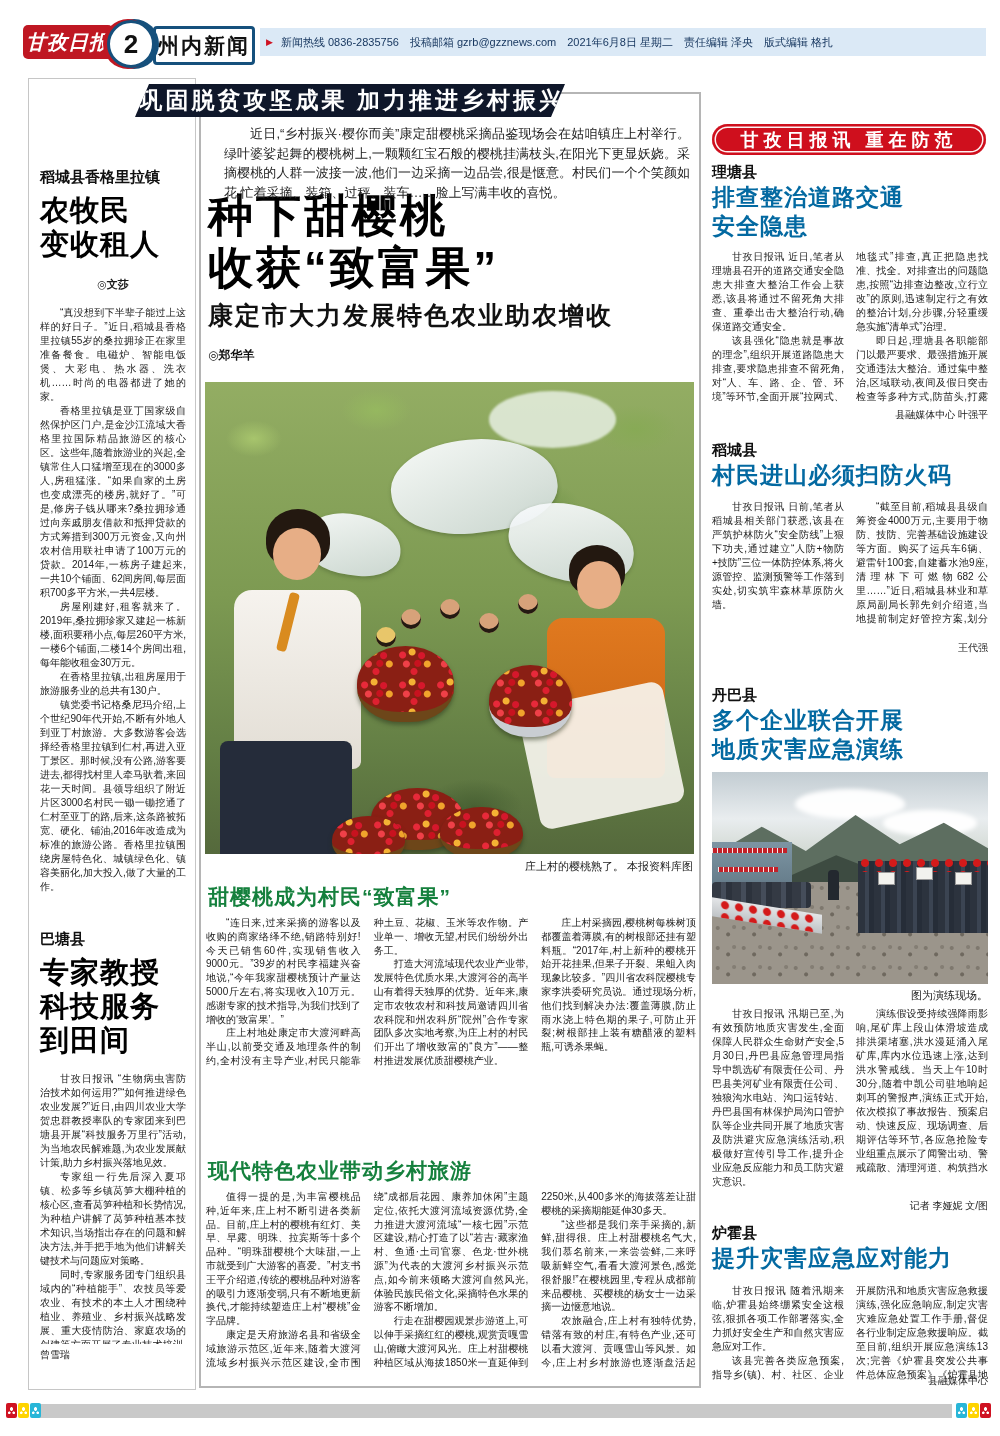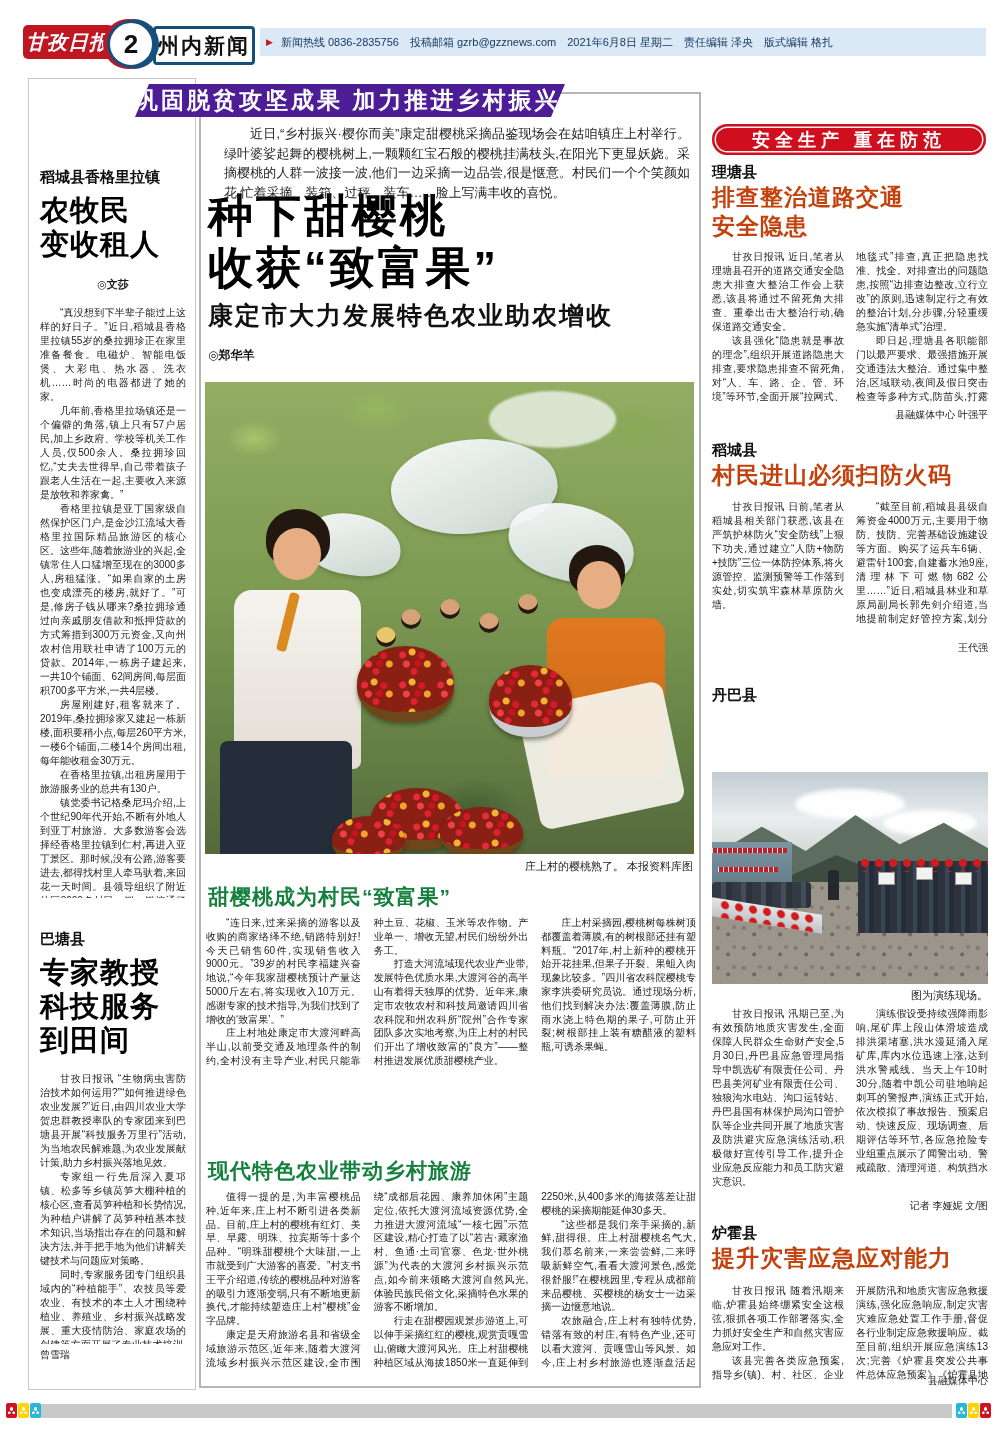--- a/index.html
+++ b/index.html
@@ -22,23 +22,23 @@
   
   .left-box{position:absolute;left:28px;top:78px;width:168px;height:1312px;border:1px solid #c6c6c6;box-sizing:border-box;}
   .center-box{position:absolute;left:199px;top:92px;width:502px;height:1296px;border:2px solid #b5b5b5;box-sizing:border-box;}
   .footer-bar{position:absolute;left:38px;top:1404px;width:914px;height:14px;background:#c9c9c9;}
   .logo-group{position:absolute;display:flex;gap:1px;z-index:4;}
   .logo-block{width:11px;height:15px;border-radius:2px;
         background-image:radial-gradient(circle at 50% 40%, #fff 1.5px, transparent 2px),
                          radial-gradient(circle at 30% 65%, #fff 1px, transparent 1.6px),
                          radial-gradient(circle at 70% 65%, #fff 1px, transparent 1.6px);}
   
-  .red-banner{position:absolute;left:135px;top:84px;width:430px;height:33px;background:#4c1d95;z-index:5;
+  .red-banner{position:absolute;left:135px;top:84px;width:430px;height:33px;background:#0f172a;z-index:5;
         clip-path:polygon(14px 0,100% 0,calc(100% - 14px) 100%,0 100%);
-        display:flex;align-items:center;justify-content:flex-start;color:#fff;font-size:23px;font-weight:900;letter-spacing:3px;}
+        display:flex;align-items:center;justify-content:flex-end;color:#fff;font-size:23px;font-weight:900;letter-spacing:3px;}
   
   .intro{position:absolute;left:224px;top:124px;width:466px;font-size:13px;line-height:1.5;
         text-indent:2em;text-align:justify;color:#222;z-index:2;}
   .headline{position:absolute;left:208px;top:190px;font-size:45px;font-weight:900;line-height:1.16;
         letter-spacing:3px;color:#000;}
   .subhead{position:absolute;left:208px;top:299px;font-size:25px;font-weight:600;letter-spacing:2px;color:#111;}
   .byline{position:absolute;left:208px;top:347px;font-size:12px;font-weight:700;color:#111;}
   .caption{font-size:11px;color:#222;text-align:right;}
   .sec-title{position:absolute;font-size:21px;font-weight:900;letter-spacing:1px;color:#15803d;}
   .bt p{margin:0;text-indent:2em;text-align:justify;}
@@ -105,21 +105,21 @@
   .kicker{font-size:15px;font-weight:800;color:#111;}
   .big-title-l{font-size:29px;font-weight:900;line-height:1.18;letter-spacing:1px;color:#000;}
   .l-byline{font-size:11px;font-weight:700;}
   .l-body{font-size:10px;line-height:1.4;overflow:hidden;color:#1a1a1a;}
   .signoff{font-size:10px;color:#1a1a1a;}
   
   .pill{position:absolute;left:712px;top:124px;width:274px;height:31px;border-radius:16px;background:#cf0f1d;
         box-shadow:inset 0 0 0 2.5px #cf0f1d, inset 0 0 0 4px rgba(255,255,255,.95);
         display:flex;align-items:center;justify-content:center;color:#fff;font-size:18px;font-weight:900;letter-spacing:5px;}
   .r-kicker{position:absolute;left:712px;font-size:15px;font-weight:800;color:#111;}
-  .r-title{position:absolute;left:712px;font-size:23px;font-weight:900;line-height:1.28;letter-spacing:1px;color:#c2410c;}
+  .r-title{position:absolute;left:712px;font-size:23px;font-weight:900;line-height:1.28;letter-spacing:1px;color:#0369a1;}
   .body2{position:absolute;left:712px;width:276px;column-count:2;column-gap:12px;
         font-size:10px;line-height:1.4;overflow:hidden;color:#1a1a1a;}
   .r-signoff{position:absolute;left:712px;width:276px;font-size:10px;text-align:right;}
 </style>
 </head>
 <body>
 
 <div class="page">
 
   <div class="masthead-box">
@@ -198,21 +198,20 @@
 
   <div style="position:absolute;left:40px;top:168px;width:146px;">
     <div class="kicker">稻城县香格里拉镇</div>
     <div class="big-title-l" style="margin-top:6px;">
       <div>农牧民</div>
       <div>变收租人</div>
     </div>
     <div class="l-byline" style="margin-top:16px;text-align:center;">◎文莎</div>
     <div class="l-body bt" style="margin-top:14px;height:592px;">
         <p>“真没想到下半辈子能过上这样的好日子。”近日,稻城县香格里拉镇55岁的桑拉拥珍正在家里准备餐食。电磁炉、智能电饭煲、大彩电、热水器、洗衣机……时尚的电器都进了她的家。</p>
-        <p>几年前,香格里拉场镇还是一个偏僻的角落,镇上只有57户居民,加上乡政府、学校等机关工作人员,仅500余人。桑拉拥珍回忆,“丈夫去世得早,自己带着孩子跟老人生活在一起,主要收入来源是放牧和养家禽。”</p>
         <p>香格里拉镇是亚丁国家级自然保护区门户,是金沙江流域大香格里拉国际精品旅游区的核心区。这些年,随着旅游业的兴起,全镇常住人口猛增至现在的3000多人,房租猛涨。“如果自家的土房也变成漂亮的楼房,就好了。”可是,修房子钱从哪来?桑拉拥珍通过向亲戚朋友借款和抵押贷款的方式筹措到300万元资金,又向州农村信用联社申请了100万元的贷款。2014年,一栋房子建起来,一共10个铺面、62间房间,每层面积700多平方米,一共4层楼。</p>
         <p>房屋刚建好,租客就来了。2019年,桑拉拥珍家又建起一栋新楼,面积要稍小点,每层260平方米,一楼6个铺面,二楼14个房间出租,每年能收租金30万元。</p>
         <p>在香格里拉镇,出租房屋用于旅游服务业的总共有130户。</p>
         <p>镇党委书记格桑尼玛介绍,上个世纪90年代开始,不断有外地人到亚丁村旅游。大多数游客会选择经香格里拉镇到仁村,再进入亚丁景区。那时候,没有公路,游客要进去,都得找村里人牵马驮着,来回花一天时间。县领导组织了附近片区3000名村民一锄一锄挖通了仁村至亚丁的路,后来,这条路被拓宽、硬化、铺油,2016年改造成为标准的旅游公路。香格里拉镇围绕房屋特色化、城镇绿色化、镇容美丽化,加大投入,做了大量的工作。</p>
       </div>
   </div>
   <div style="position:absolute;left:40px;top:930px;width:146px;">
     <div class="kicker">巴塘县</div>
     <div class="big-title-l" style="margin-top:6px;">
       <div>专家教授</div>
@@ -221,21 +220,21 @@
     </div>
     <div class="l-body bt" style="margin-top:14px;height:272px;">
         <p>甘孜日报讯 “生物病虫害防治技术如何运用?”“如何推进绿色农业发展?”近日,由四川农业大学贺忠群教授率队的专家团来到巴塘县开展“科技服务万里行”活动,为当地农民解难题,为农业发展献计策,助力乡村振兴落地见效。</p>
         <p>专家组一行先后深入夏邛镇、松多等乡镇莴笋大棚种植的核心区,查看莴笋种植和长势情况,为种植户讲解了莴笋种植基本技术知识,当场指出存在的问题和解决方法,并手把手地为他们讲解关键技术与问题应对策略。</p>
         <p>同时,专家服务团专门组织县域内的“种植能手”、农技员等爱农业、有技术的本土人才围绕种植业、养殖业、乡村振兴战略发展、重大疫情防治、家庭农场的创建等方面开展了专业技术培训,还为实地参训的30余名农牧民群众就大棚设施建造,莴笋品种选育、栽培、生产管理,病虫害防治等问题进行了全方位的讲解,提高了农牧民的种植技术水平,增强了他们依靠科技致富的信心。</p>
       </div>
     <div class="signoff" style="margin-top:4px;">曾雪瑞</div>
   </div>
 
   <div class="pill">
-    <span>安全生产 重在防范</span>
+    <span>甘孜日报讯 重在防范</span>
   </div>
 
   <div class="r-kicker" style="top:163px;">理塘县</div>
   <div class="r-title" style="top:183px;">
     <div>排查整治道路交通</div>
     <div>安全隐患</div>
   </div>
   <div class="body2 bt" style="top:250px;height:156px;">
       <p>甘孜日报讯 近日,笔者从理塘县召开的道路交通安全隐患大排查大整治工作会上获悉,该县将通过不留死角大排查、重拳出击大整治行动,确保道路交通安全。</p>
       <p>该县强化“隐患就是事故的理念”,组织开展道路隐患大排查,要求隐患排查不留死角,对“人、车、路、企、管、环境”等环节,全面开展“拉网式、地毯式”排查,真正把隐患找准、找全。对排查出的问题隐患,按照“边排查边整改,立行立改”的原则,迅速制定行之有效的整治计划,分步骤,分轻重缓急实施“清单式”治理。</p>
@@ -245,20 +244,24 @@
 
   <div class="r-kicker" style="top:441px;">稻城县</div>
   <div class="r-title" style="top:461px;">村民进山必须扫防火码</div>
   <div class="body2 bt" style="top:500px;height:138px;">
       <p>甘孜日报讯 日前,笔者从稻城县相关部门获悉,该县在严筑护林防火“安全防线”上狠下功夫,通过建立“人防+物防+技防”三位一体防控体系,将火源管控、监测预警等工作落到实处,切实筑牢森林草原防火墙。</p>
       <p>“截至目前,稻城县县级自筹资金4000万元,主要用于物防、技防、完善基础设施建设等方面。购买了运兵车6辆、避雷针100套,自建蓄水池9座,清理林下可燃物682公里……”近日,稻城县林业和草原局副局长郭先剑介绍道,当地提前制定好管控方案,划分好防火“责任田”,压实护林护草员巡护职责,坚持点位“全覆盖”开展巡查工作,在上山主要路口设立临时检查站,严格检查登记,通过签订“十户联保”等责任书,加强管控,严防死守,全方位落实群防、联防,进一步筑牢安全防线。</p>
     </div>
   <div class="r-signoff" style="top:641px;">王代强</div>
 
   <div class="r-kicker" style="top:686px;">丹巴县</div>
+  <div class="r-title" style="top:706px;">
+    <div>多个企业联合开展</div>
+    <div>地质灾害应急演练</div>
+  </div>
 
   <div class="photo2">
     <div class="p2-sky"></div>
     <div class="p2-cloud" style="left:30%;top:8%;width:40%;height:14%;"></div>
     <div class="p2-cloud" style="left:62%;top:18%;width:34%;height:12%;"></div>
     <div class="p2-mtn1"></div>
     <div class="p2-mtn2"></div>
     <div class="p2-ground"></div>
     <div class="p2-bldg"></div>
     <div class="p2-bannerline" style="left:0;top:36%;width:27%;"></div>

